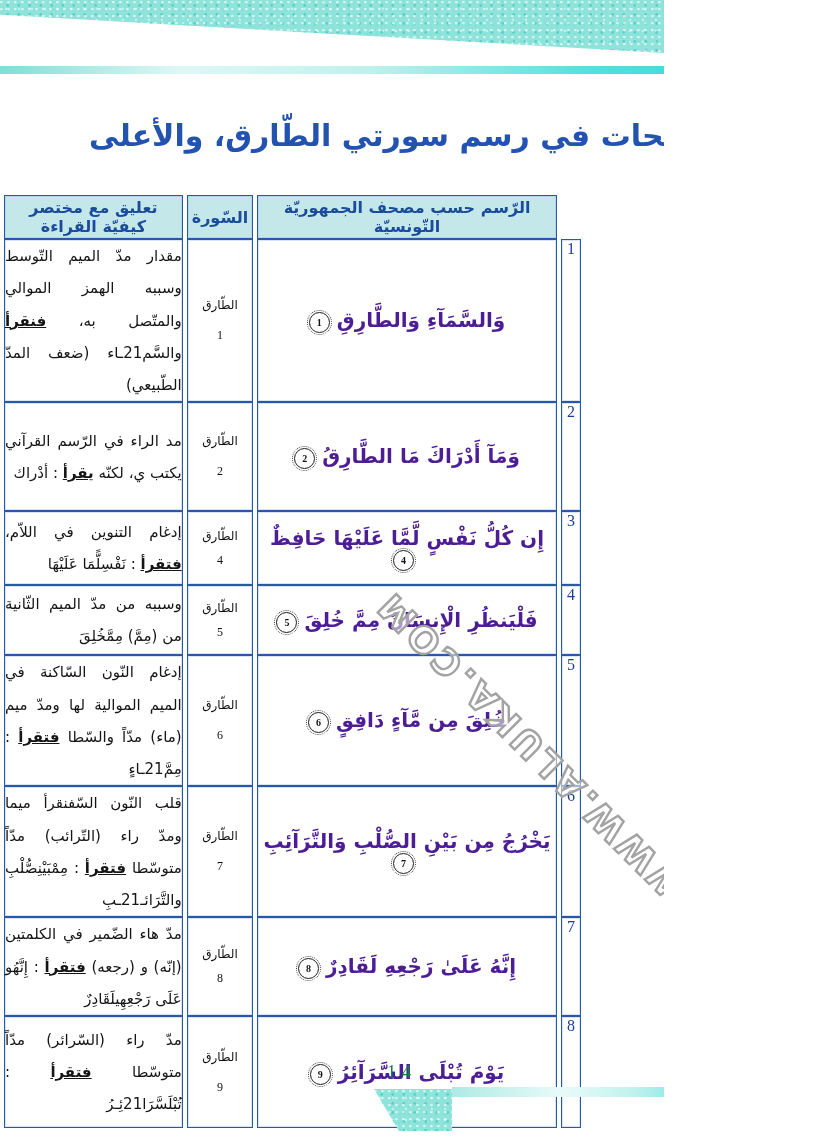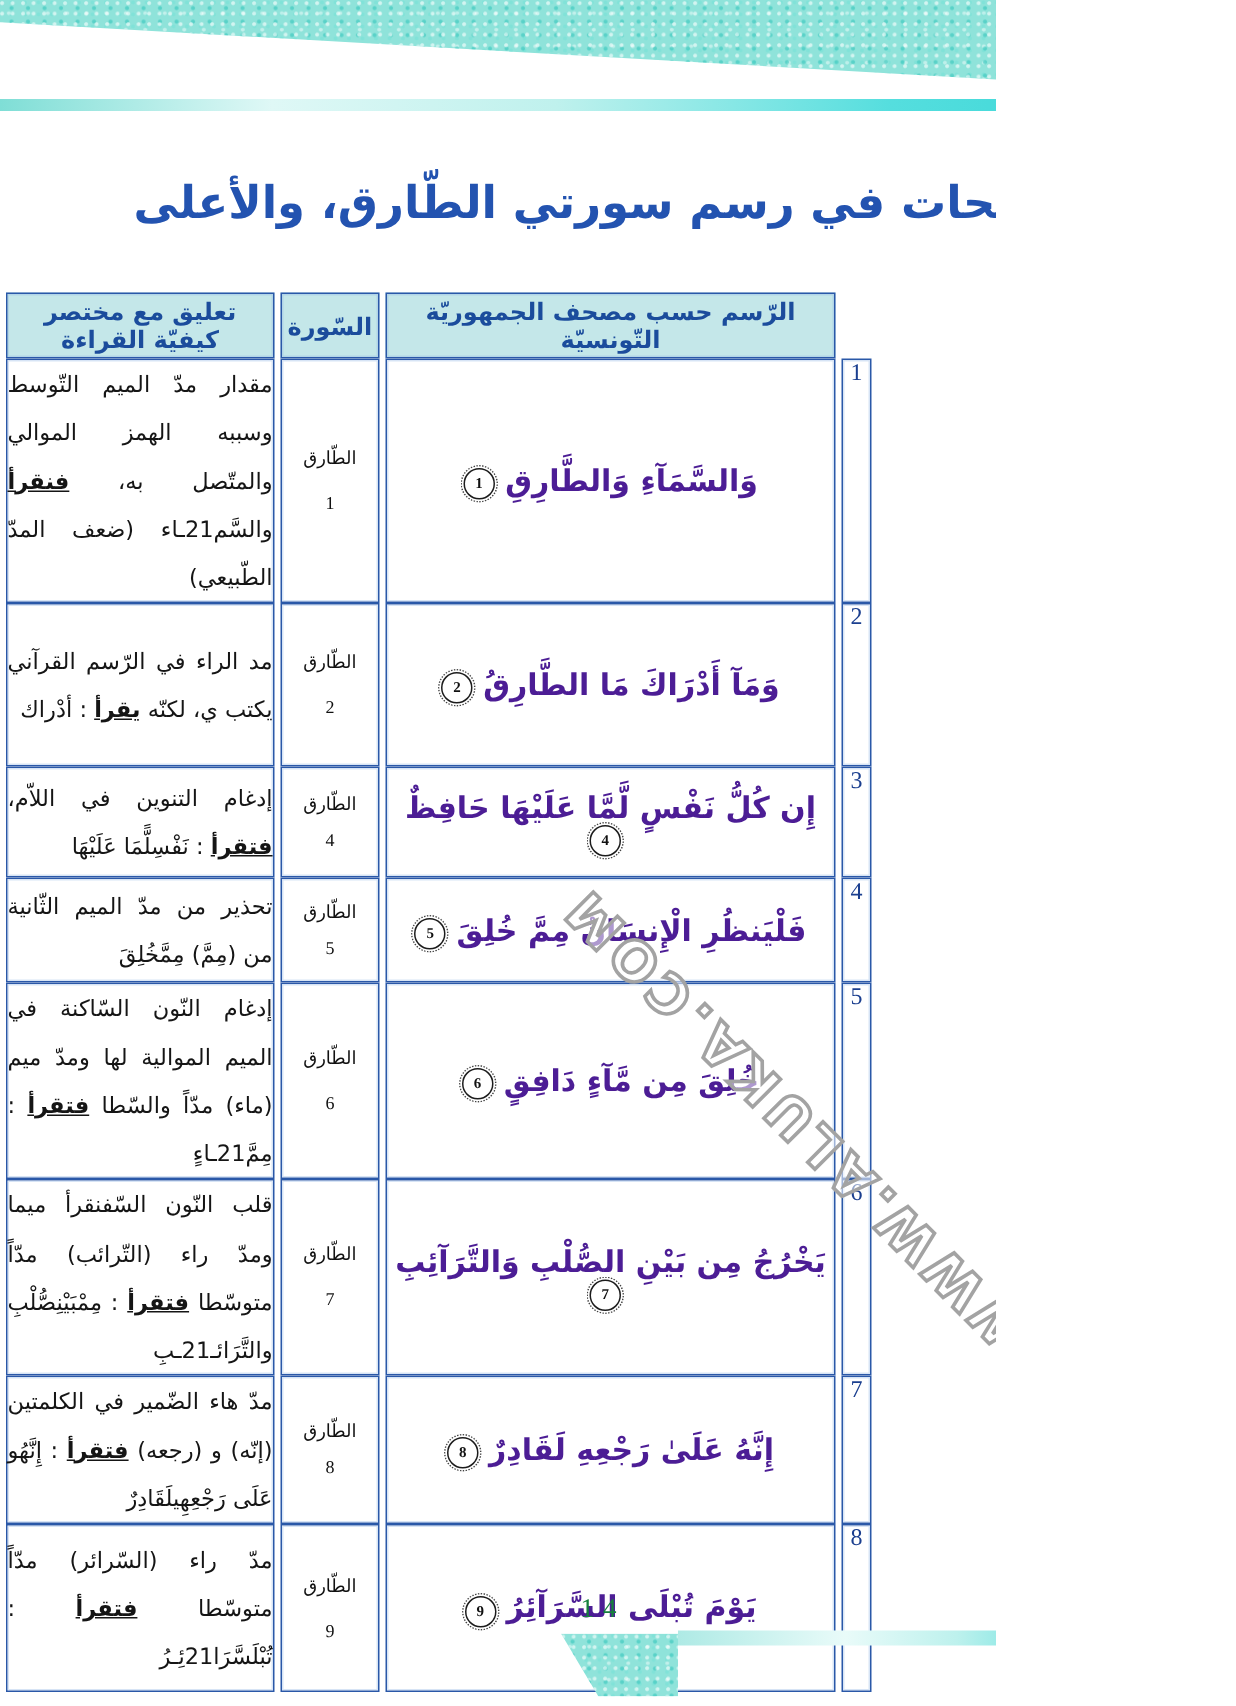--- a/index.html
+++ b/index.html
@@ -151,21 +151,21 @@
       <td class="num-cell">4</td>
       <td class="verse-cell">
         <span class="verse">فَلْيَنظُرِ الْإِنسَانُ مِمَّ خُلِقَ</span><span class="ayah">
               <span>5</span>
             </span>
       </td>
       <td class="surah-cell">
         <div class="surah-name">الطّارق</div>
         <div class="surah-num">5</div>
       </td>
-      <td class="comment-cell"><span>تحذير من مدّ الميم الثّانية من (مِمَّ) </span><b></b><span>مِمَّخُلِقَ</span></td>
+      <td class="comment-cell"><span>وسببه من مدّ الميم الثّانية من (مِمَّ) </span><b></b><span>مِمَّخُلِقَ</span></td>
     </tr>
 
     <tr class="r5">
       <td class="num-cell">5</td>
       <td class="verse-cell">
         <span class="verse">خُلِقَ مِن مَّآءٍ دَافِقٍ</span><span class="ayah">
               <span>6</span>
             </span>
       </td>
       <td class="surah-cell">

